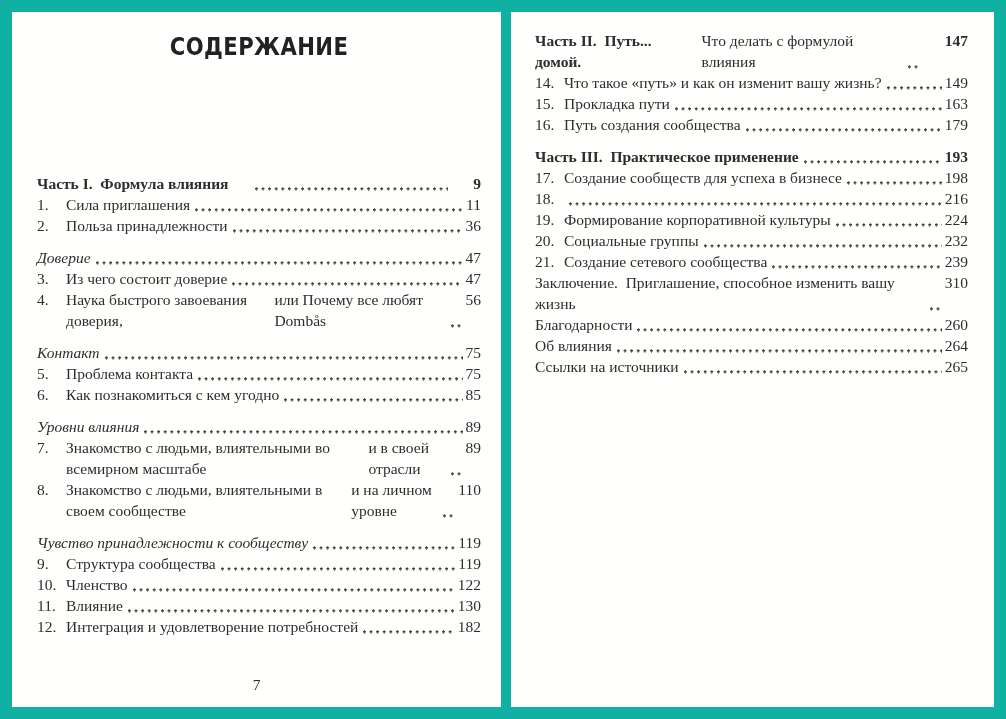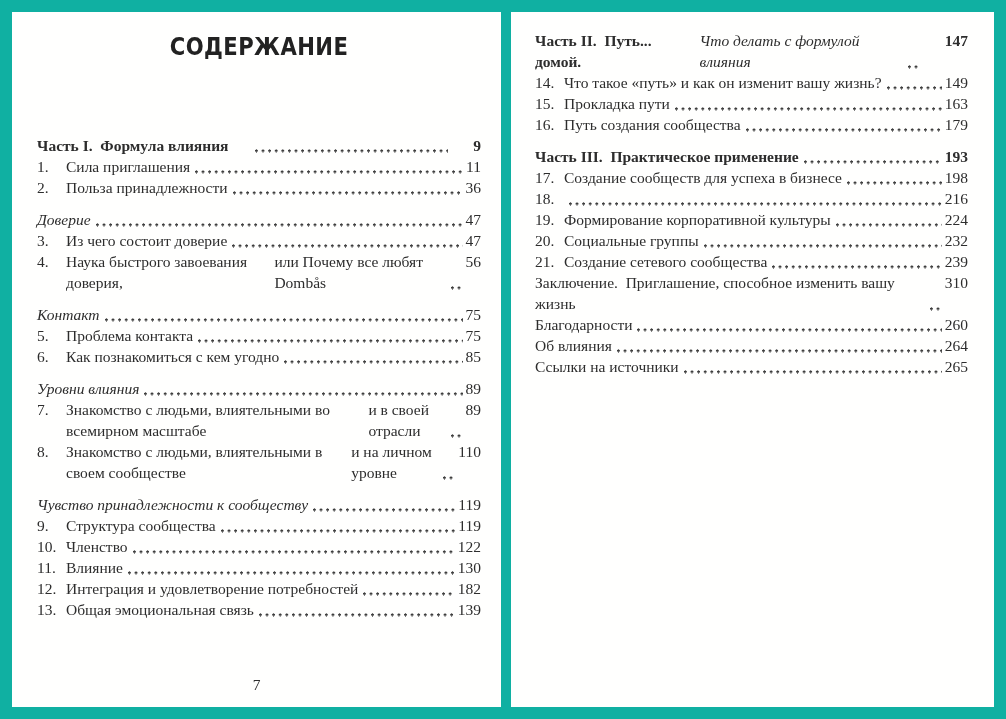--- a/index.html
+++ b/index.html
@@ -25,42 +25,42 @@
     text-align: center;
     font-family: "DejaVu Sans", sans-serif;
     font-weight: bold;
     font-size: 24px;
     line-height: 28px;
     letter-spacing: 0.5px;
     color: #222;
     transform: scaleX(0.88);
   }
   .toc { display: block; }
-  #toc-left { margin-top: 74px; }
+  #toc-left { margin-top: 112px; }
 
   .toc-entry {
     display: flex;
     align-items: baseline;
     font-size: 15.5px;
     line-height: 21px;
   }
   .toc-entry.multi { align-items: flex-start; }
   .toc > .toc-entry.part, .toc > .toc-entry.section { margin-top: 11px; }
   .toc > .toc-entry:first-child { margin-top: 0; gap: 22px; }
 
   .toc-num {
     flex: 0 0 22px;
     text-align: left;
     margin-right: 7px;
     white-space: pre;
   }
   .toc-text { white-space: pre-wrap; }
   .toc-entry.part .toc-text { font-weight: bold; }
   .toc-entry.part .toc-page { font-weight: bold; }
-  .toc-entry.part .toc-italic { font-style: italic; margin-left: 2px; white-space: pre-wrap; }
+  .toc-entry.part .toc-italic { margin-left: 2px; white-space: pre-wrap; }
   .toc-entry.section .toc-text { font-style: italic; }
 
   .toc-body { flex: 1 1 auto; display: flex; }
   .toc-line { display: flex; align-items: baseline; }
 
   .leader {
     flex: 1 1 auto;
     min-width: 12px;
     align-self: flex-end;
     height: 3.4px;
@@ -197,26 +197,20 @@
           <span class="toc-text">Влияние</span>
           <span class="leader"></span>
           <span class="toc-page">130</span>
         </div>
         <div class="toc-entry chapter">
           <span class="toc-num">12.</span>
           <span class="toc-text">Интеграция и удовлетворение потребностей</span>
           <span class="leader"></span>
           <span class="toc-page">182</span>
         </div>
-        <div class="toc-entry chapter">
-          <span class="toc-num">13.</span>
-          <span class="toc-text">Общая эмоциональная связь</span>
-          <span class="leader"></span>
-          <span class="toc-page">139</span>
-        </div>
       </div>
     <div class="folio">7</div>
   </section>
   <section class="page page-right">
     <div class="toc" id="toc-right">
         <div class="toc-entry part">
           <span class="toc-text">Часть II.&nbsp; Путь... домой.</span>
           <span class="toc-italic">Что делать с формулой влияния</span>
           <span class="leader"></span>
           <span class="toc-page">147</span>

